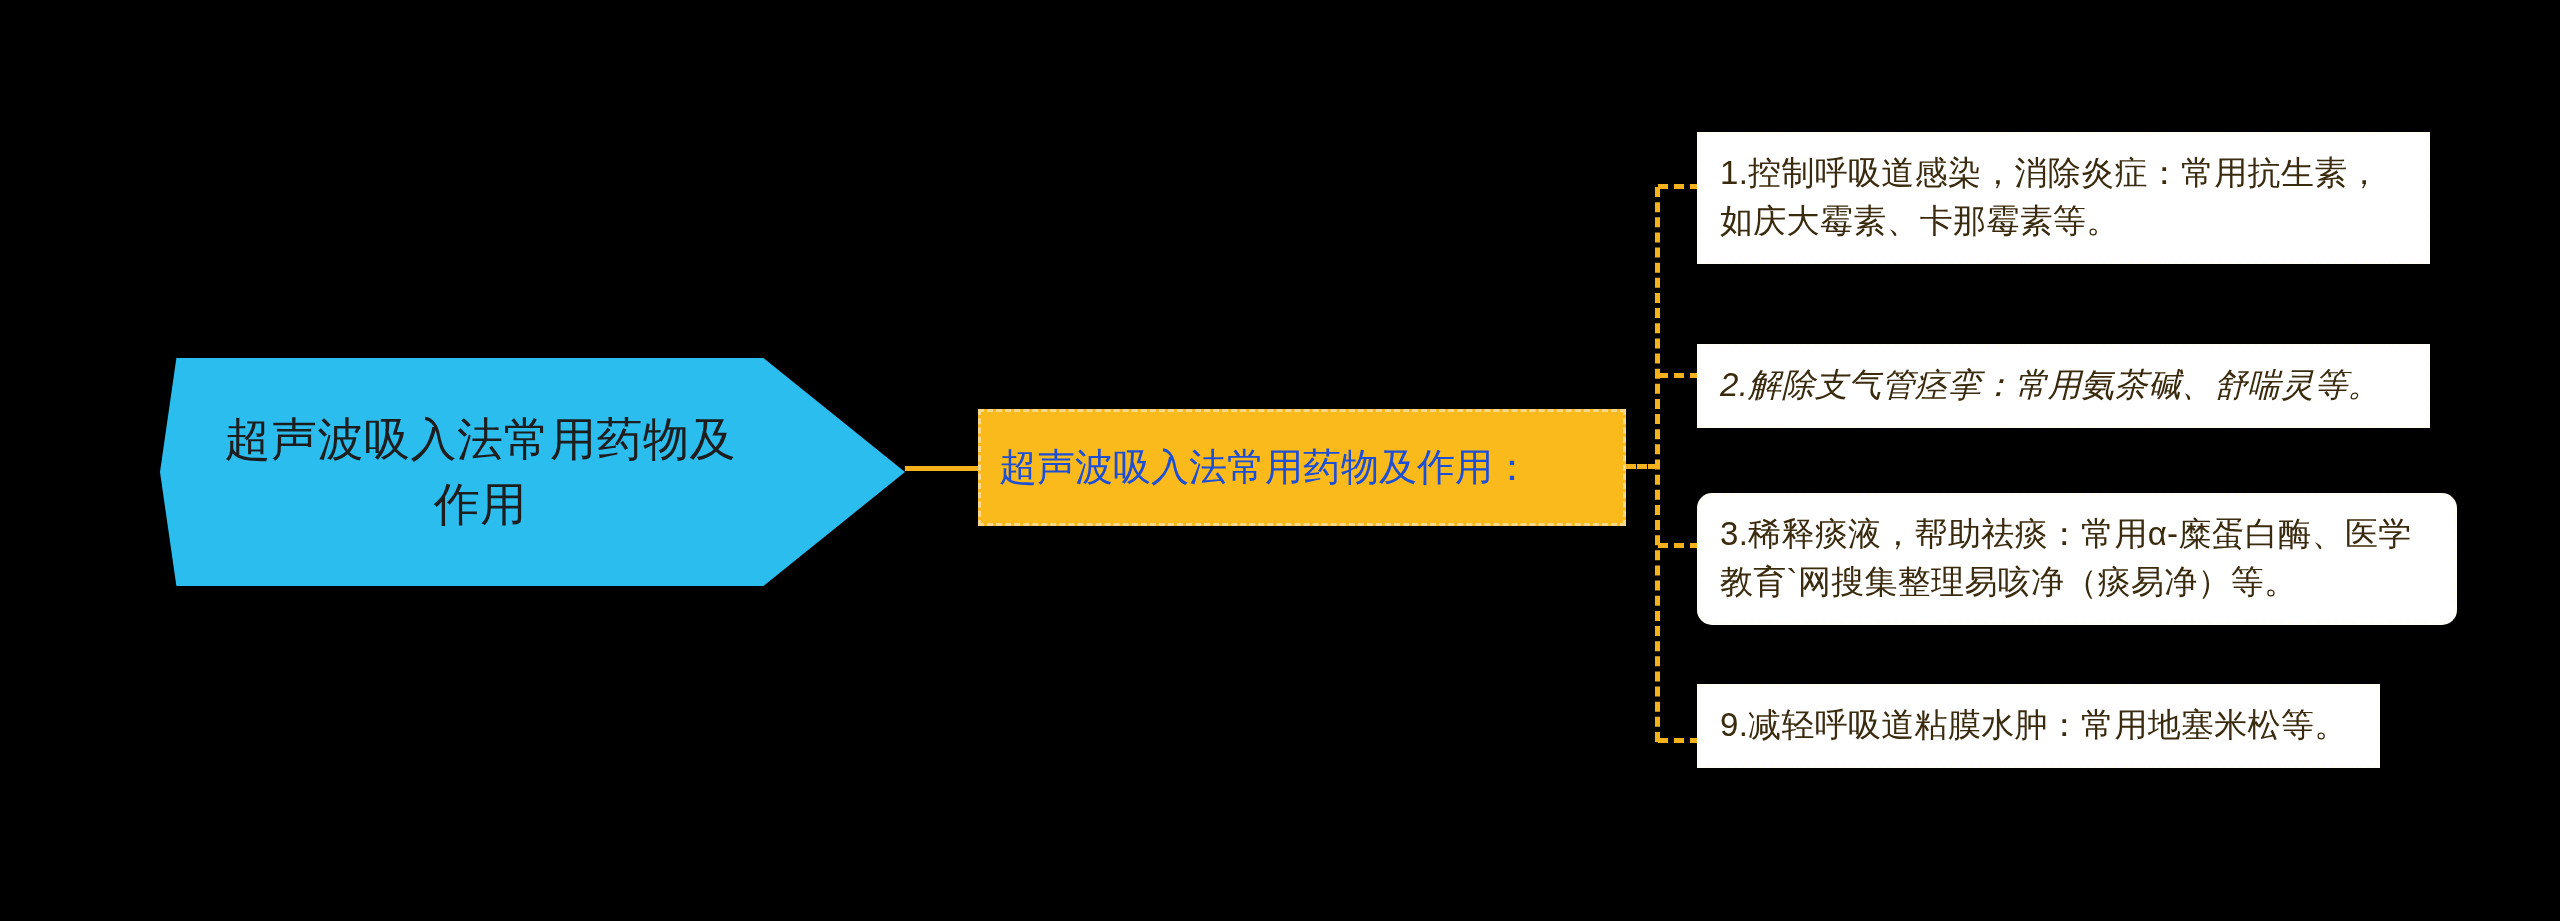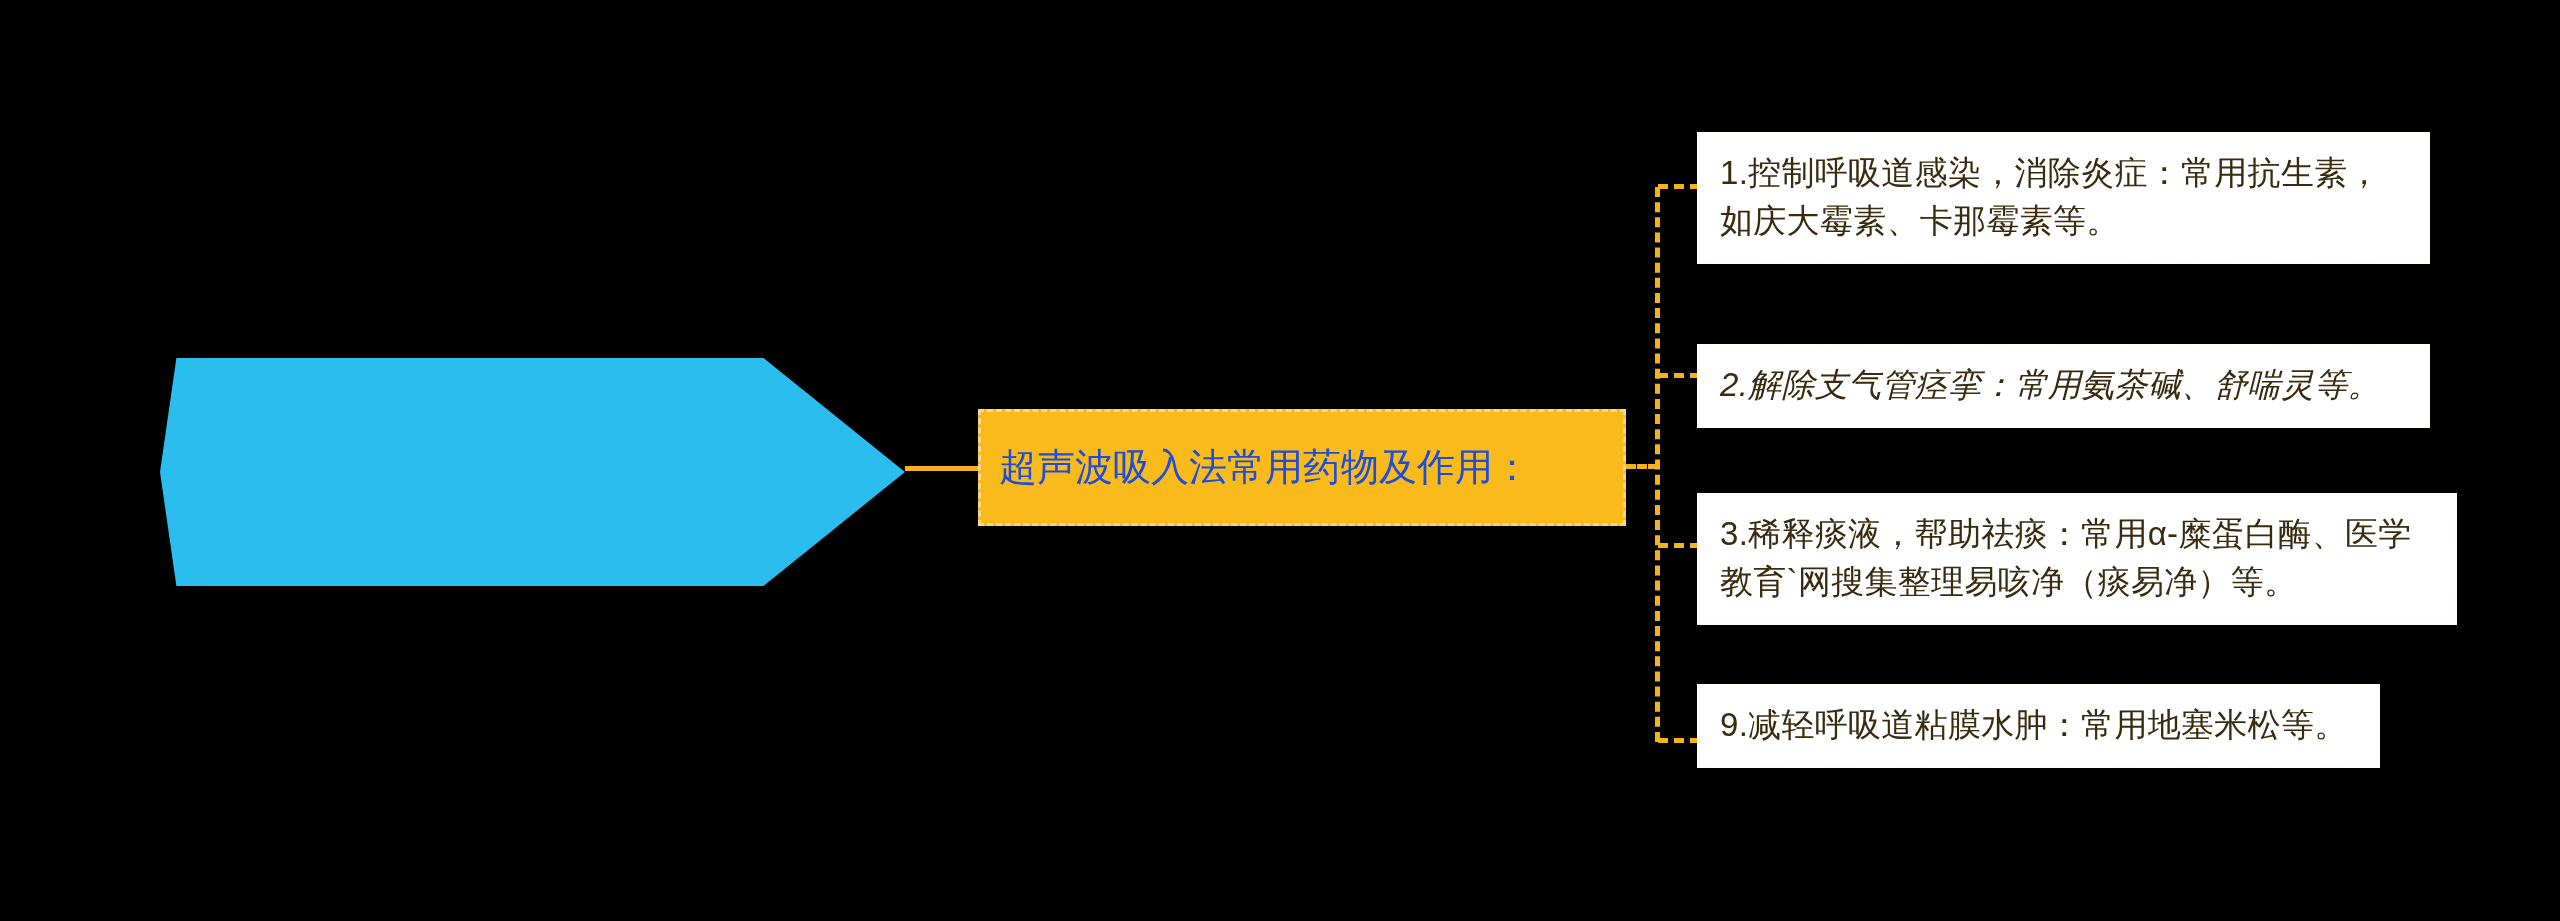--- a/index.html
+++ b/index.html
@@ -122,20 +122,21 @@
     letter-spacing: 0.3px;
   }
 </style>
 </head>
 <body>
 
 <div id="canvas">
 
   <div class="root-node">
     <div class="shape"></div>
+    <div class="label">超声波吸入法常用药物及作用</div>
   </div>
 
   <div class="connector-solid"></div>
 
   <div class="topic-node">
     <div class="label">超声波吸入法常用药物及作用：</div>
   </div>
 
   <div class="stub-topic"></div>
 
@@ -144,21 +145,21 @@
   <div id="leaf-layer">
       <div class="stub-leaf" style="top: 184px;"></div>
       <div class="leaf-node" style="top: 132px; width: 733px; min-height: 95px;">
         <div class="label">1.控制呼吸道感染，消除炎症：常用抗生素，如庆大霉素、卡那霉素等。</div>
       </div>
       <div class="stub-leaf" style="top: 373px;"></div>
       <div class="leaf-node" style="top: 344px; width: 733px; min-height: 62px; font-style: italic;">
         <div class="label">2.解除支气管痉挛：常用氨茶碱、舒喘灵等。</div>
       </div>
       <div class="stub-leaf" style="top: 543px;"></div>
-      <div class="leaf-node" style="top: 493px; width: 760px; min-height: 95px;">
+      <div class="leaf-node" style="top: 493px; width: 760px; min-height: 95px; border-radius: 15px;">
         <div class="label">3.稀释痰液，帮助祛痰：常用α-糜蛋白酶、医学教育`网搜集整理易咳净（痰易净）等。</div>
       </div>
       <div class="stub-leaf" style="top: 738px;"></div>
       <div class="leaf-node" style="top: 684px; width: 683px; min-height: 62px;">
         <div class="label">9.减轻呼吸道粘膜水肿：常用地塞米松等。</div>
       </div>
     </div>
 
 </div>
 

